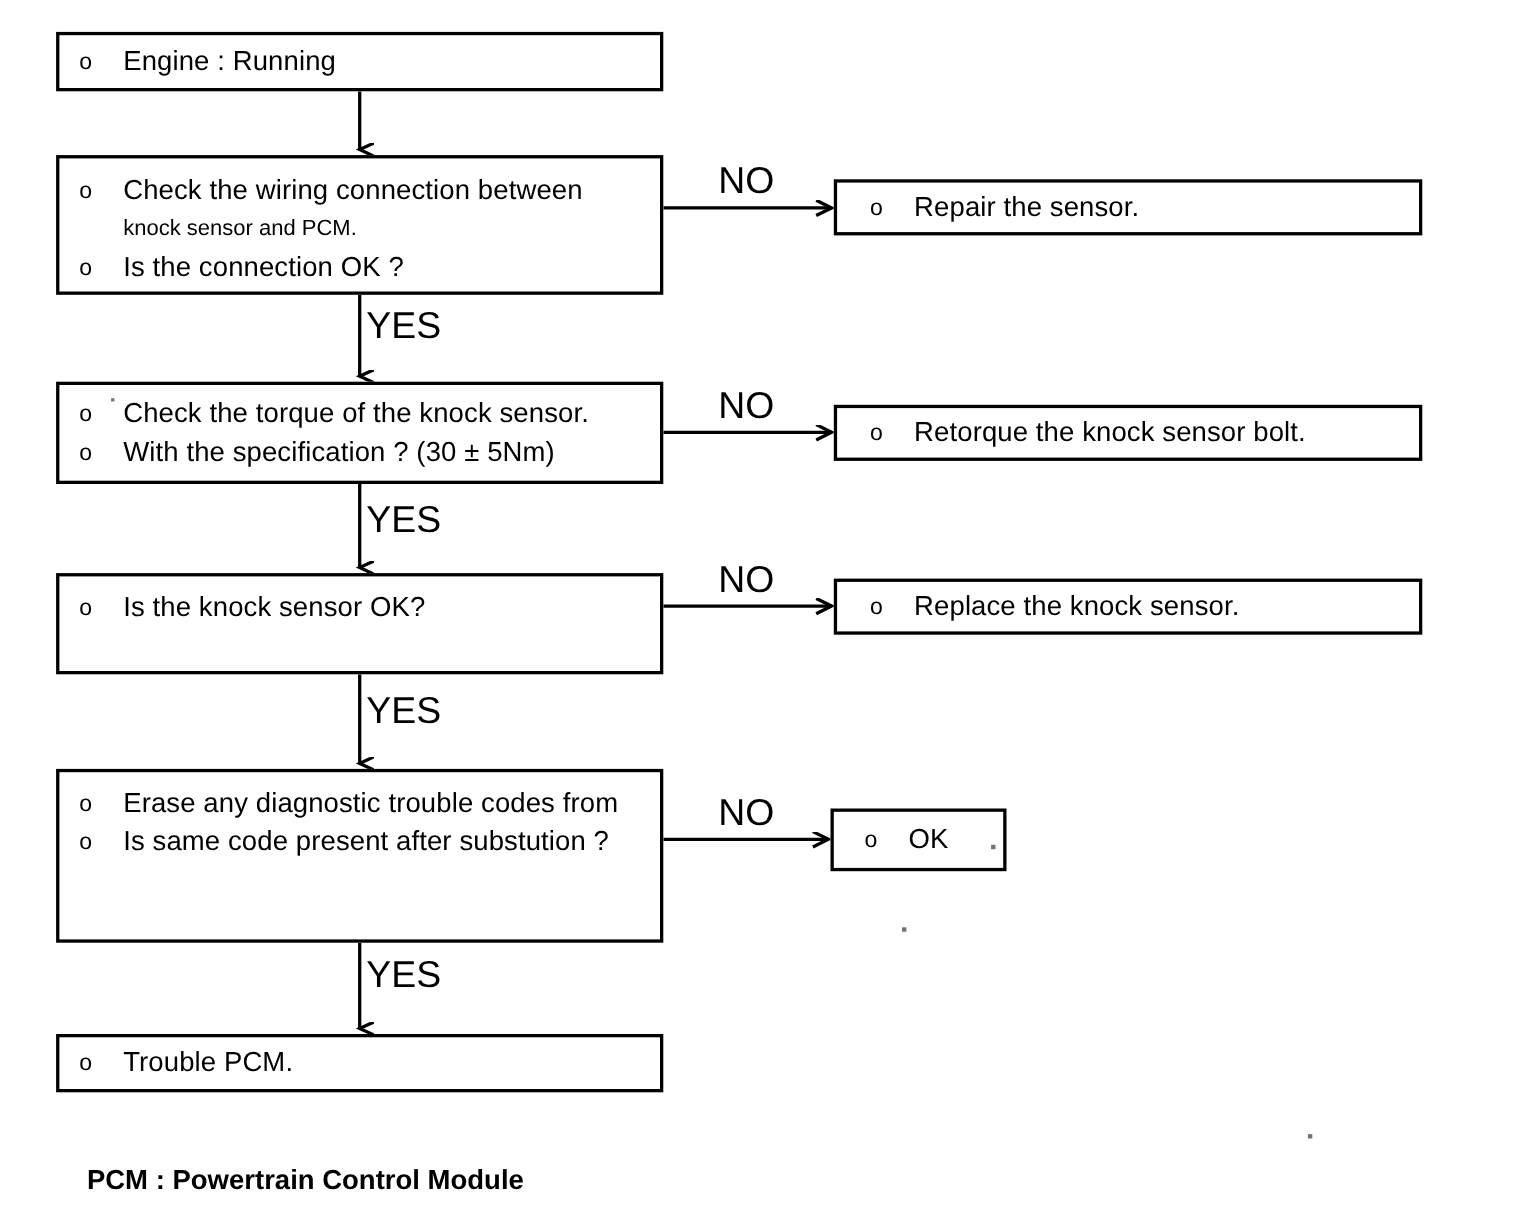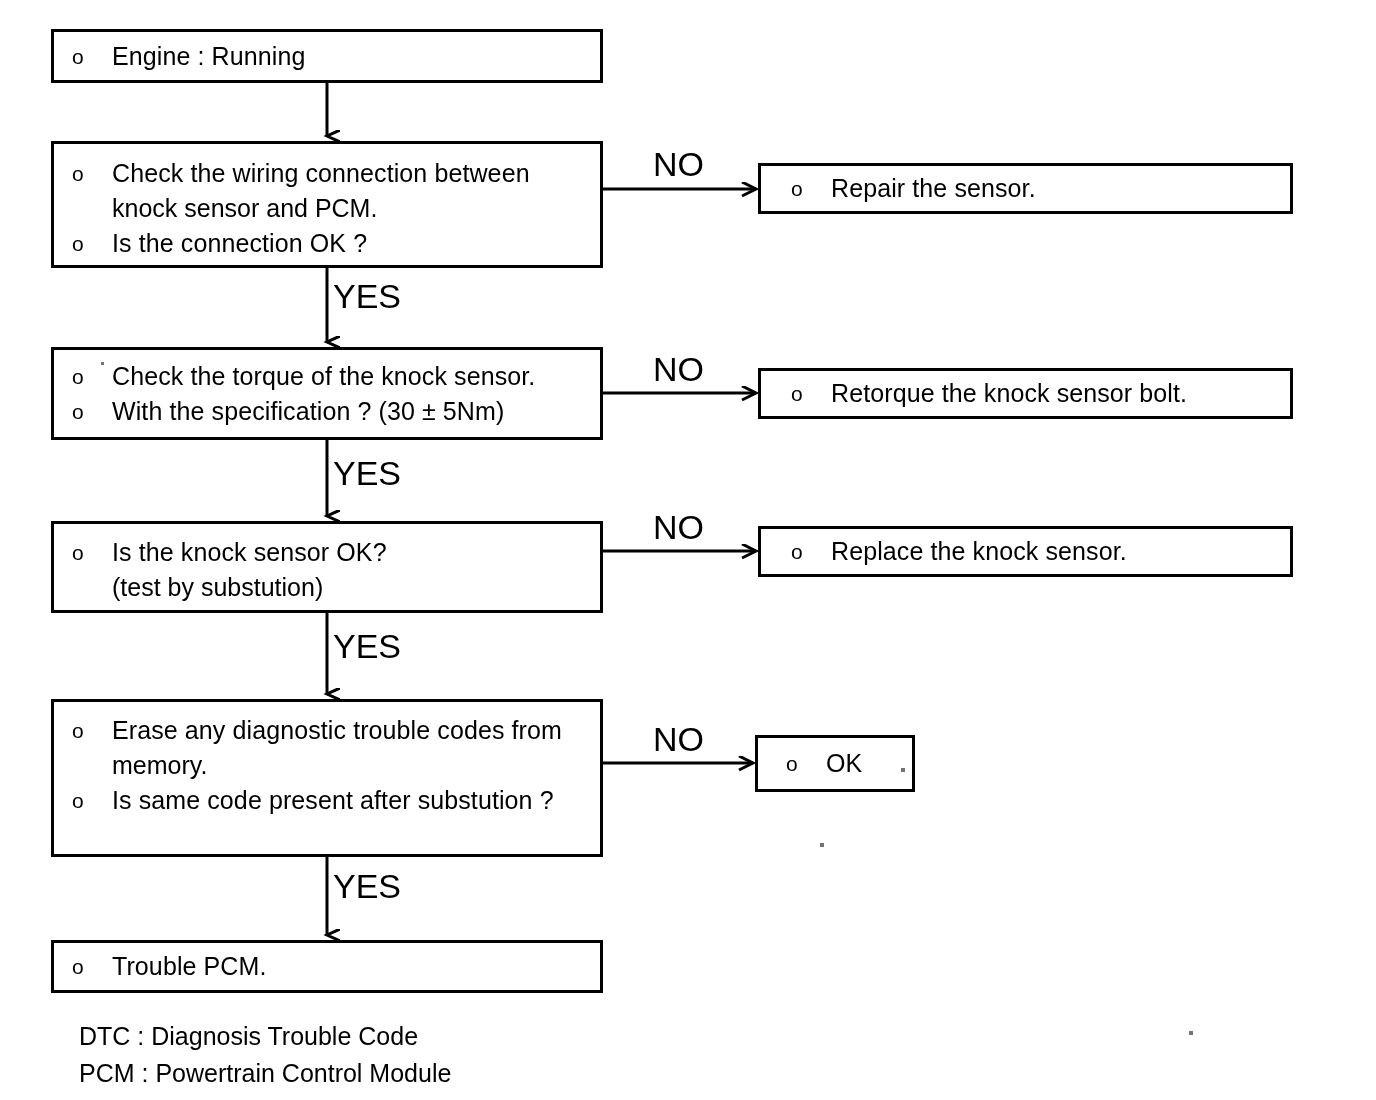--- a/index.html
+++ b/index.html
@@ -51,21 +51,21 @@
   .bullet-mark {
     width: 40px;
     flex: 0 0 40px;
     font-size: 21px;
     line-height: 35px;
   }
   .bullet-text {
     flex: 1 1 auto;
   }
   .cont-line {
-    font-size: 25px;
+    font-size: 20px;
     line-height: 35px;
     padding-left: 40px;
     white-space: nowrap;
   }
   .edge-label {
     position: absolute;
     font-size: 34px;
     line-height: 28px;
     white-space: nowrap;
   }
@@ -158,31 +158,29 @@
       </div>
     </div>
   </div>
 
   <div class="box" style="left:51px; top:521px; width:552px; height:92px;">
     <div class="box-inner" style="padding-top:11px;">
       <div class="bullet-line">
         <span class="bullet-mark">o</span>
         <span class="bullet-text">Is the knock sensor OK?</span>
       </div>
-      <div class="cont-line">(test by substution)</div>
     </div>
   </div>
 
   <div class="box" style="left:51px; top:699px; width:552px; height:158px;">
     <div class="box-inner" style="padding-top:11px; right:2px;">
       <div class="bullet-line">
         <span class="bullet-mark">o</span>
         <span class="bullet-text">Erase any diagnostic trouble codes from</span>
       </div>
-      <div class="cont-line">memory.</div>
       <div class="bullet-line">
         <span class="bullet-mark">o</span>
         <span class="bullet-text">Is same code present after substution ?</span>
       </div>
     </div>
   </div>
 
   <div class="box" style="left:51px; top:940px; width:552px; height:53px;">
     <div class="box-inner center-v">
       <div class="bullet-line">
@@ -231,21 +229,20 @@
   <div class="edge-label" style="left:653px; top:150px;">NO</div>
   <div class="edge-label" style="left:653px; top:355px;">NO</div>
   <div class="edge-label" style="left:653px; top:513px;">NO</div>
   <div class="edge-label" style="left:653px; top:725px;">NO</div>
 
   <div class="edge-label" style="left:333px; top:282px;">YES</div>
   <div class="edge-label" style="left:333px; top:459px;">YES</div>
   <div class="edge-label" style="left:333px; top:632px;">YES</div>
   <div class="edge-label" style="left:333px; top:872px;">YES</div>
 
-  <div class="legend" style="left:79px; top:1018px;">DTC : Diagnosis Trouble Code</div>
-  <div class="legend" style="left:79px; top:1055px;">PCM : Powertrain Control Module</div>
+  <div class="legend" style="left:79px; top:1055px;font-weight:bold;">PCM : Powertrain Control Module</div>
 
   <div class="speck" style="left:901px; top:768px; width:4px; height:4px;"></div>
   <div class="speck" style="left:820px; top:843px; width:4px; height:4px;"></div>
   <div class="speck" style="left:1189px; top:1031px; width:4px; height:4px;"></div>
   <div class="speck" style="left:101px; top:362px; width:3px; height:3px;"></div>
 
 </div>
 
 </body></html>

